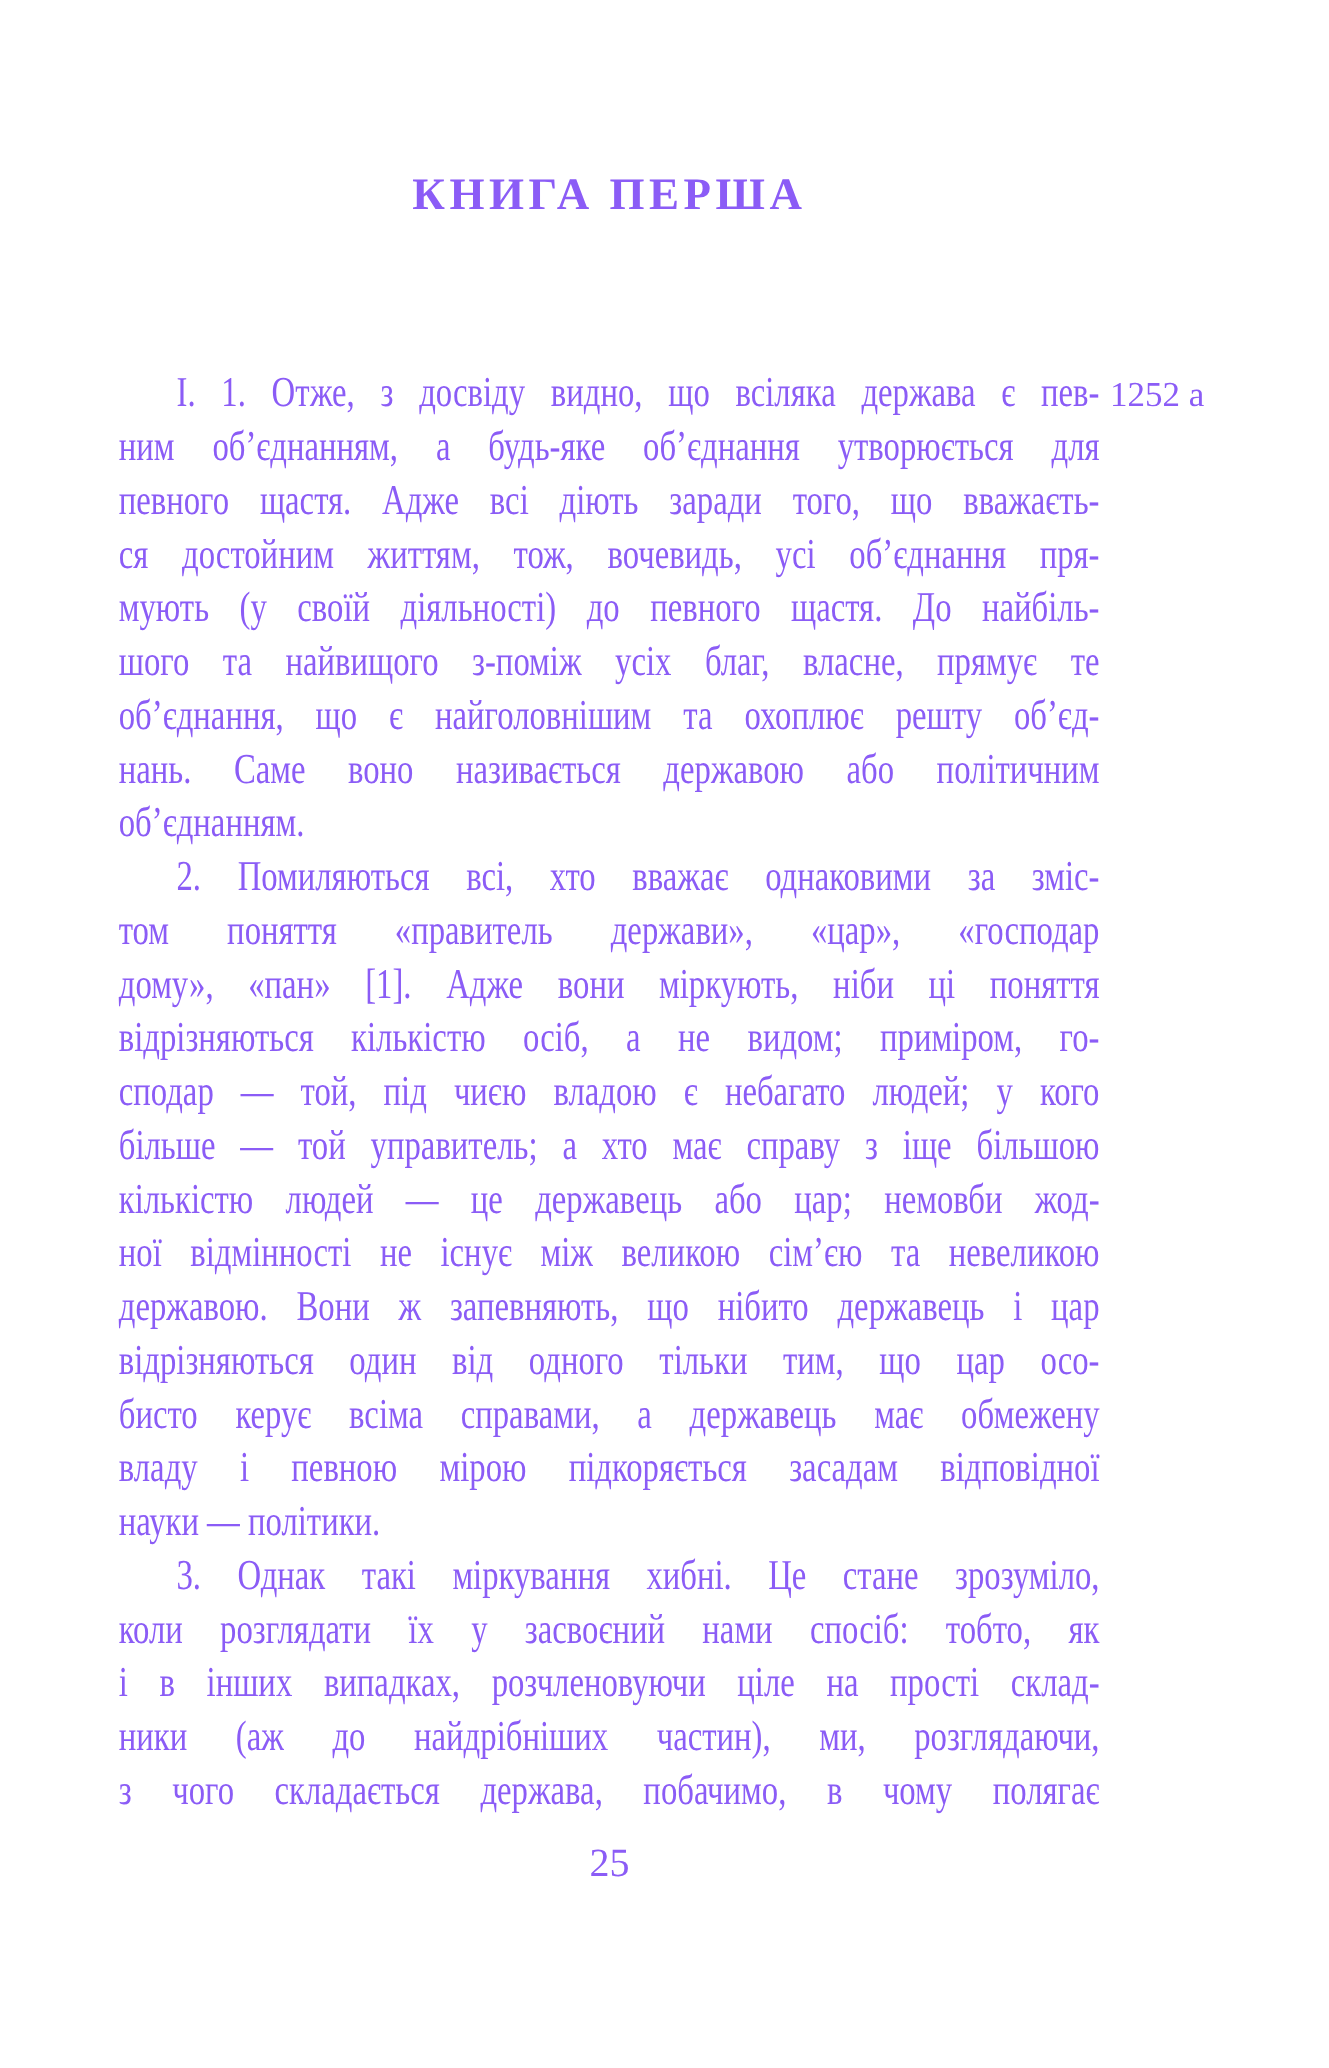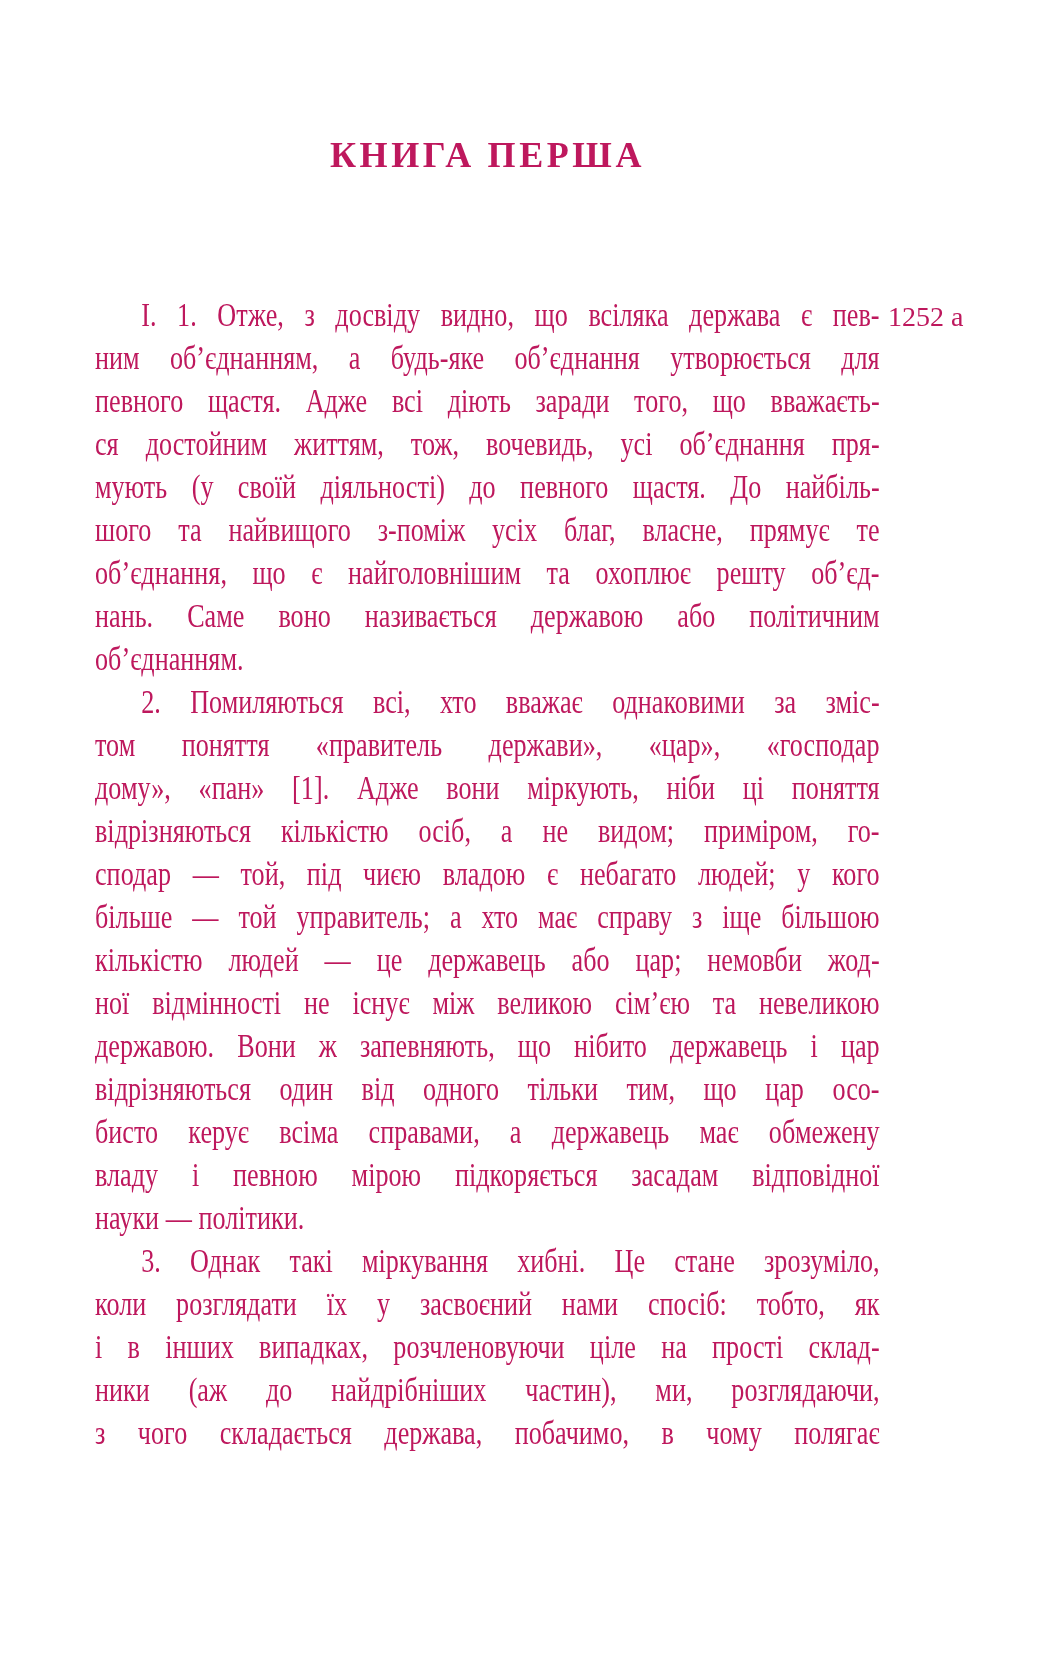--- a/index.html
+++ b/index.html
@@ -5,21 +5,21 @@
   html, body {
     margin: 0;
     padding: 0;
     background: #ffffff;
   }
   .page {
     position: relative;
     width: 1063px;
     height: 1654px;
     background: #ffffff;
-    color: #be185d;
+    color: #8b5cf6;
     font-family: "Liberation Serif", "DejaVu Serif", serif;
     overflow: hidden;
   }
   .heading {
     position: absolute;
     top: 137px;
     left: 95px;
     width: 785px;
     margin: 0;
     text-align: center;
@@ -342,13 +342,14 @@
         <span>чого</span>
         <span>складається</span>
         <span>держава,</span>
         <span>побачимо,</span>
         <span>в</span>
         <span>чому</span>
         <span>полягає</span>
       </div>
     </div>
 
+  <div class="page-number">25</div>
 </div>
 
 </body></html>

